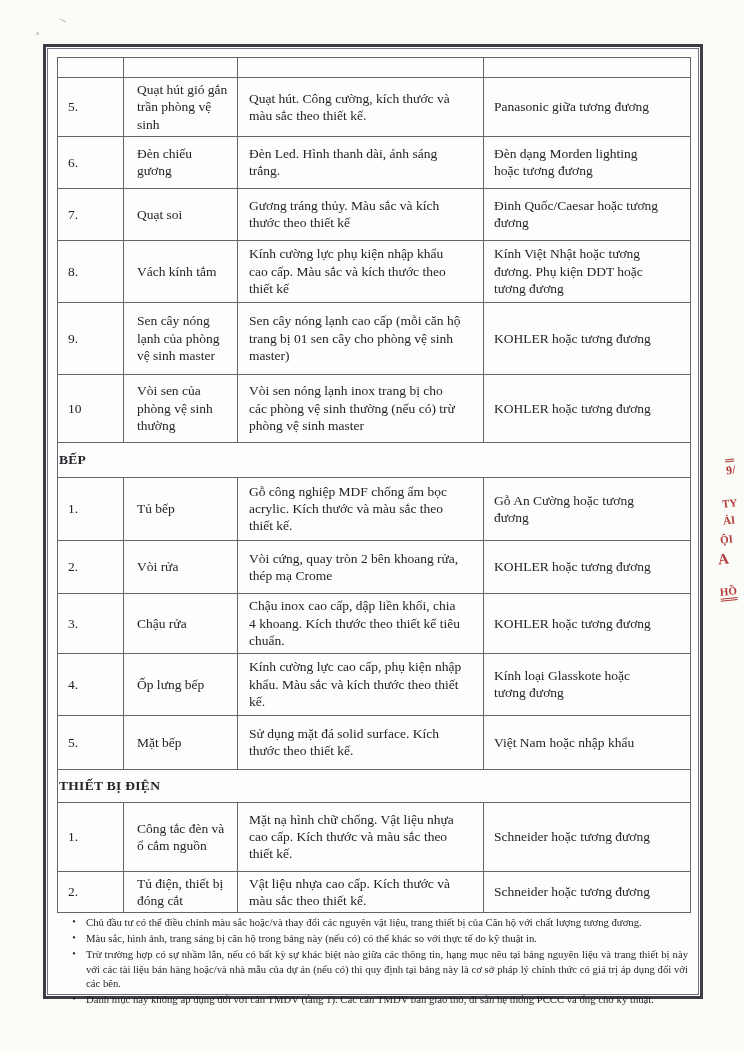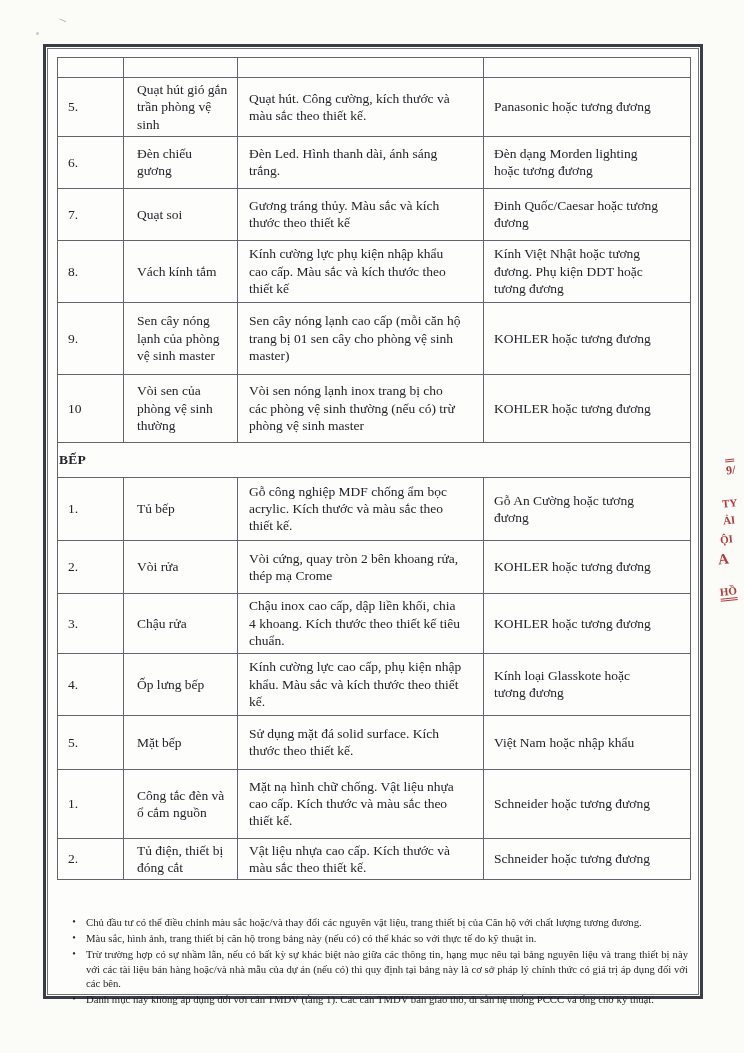--- a/index.html
+++ b/index.html
@@ -80,21 +80,21 @@
             <td class="no"></td>
             <td class="name"></td>
             <td class="desc"></td>
             <td class="brand"></td>
           </tr>
 
           <tr class="h56">
             <td class="no">5.</td>
             <td class="name">Quạt hút gió gắn trần phòng vệ sinh</td>
             <td class="desc">Quạt hút. Công cường, kích thước và màu sắc theo thiết kế.</td>
-            <td class="brand">Panasonic hoặc tương đương</td>
+            <td class="brand">Panasonic giữa tương đương</td>
           </tr>
           <tr class="h52">
             <td class="no">6.</td>
             <td class="name">Đèn chiếu gương</td>
             <td class="desc">Đèn Led. Hình thanh dài, ánh sáng trắng.</td>
             <td class="brand">Đèn dạng Morden lighting hoặc tương đương</td>
           </tr>
           <tr class="h52">
             <td class="no">7.</td>
             <td class="name">Quạt soi</td>
@@ -148,20 +148,23 @@
             <td class="desc">Kính cường lực cao cấp, phụ kiện nhập khẩu. Màu sắc và kích thước theo thiết kế.</td>
             <td class="brand">Kính loại Glasskote hoặc tương đương</td>
           </tr>
           <tr class="h54">
             <td class="no">5.</td>
             <td class="name">Mặt bếp</td>
             <td class="desc">Sử dụng mặt đá solid surface. Kích thước theo thiết kế.</td>
             <td class="brand">Việt Nam hoặc nhập khẩu</td>
           </tr>
 
+          <tr class="h33">
+            <td class="section" colspan="4">THIẾT BỊ ĐIỆN</td>
+          </tr>
 
           <tr class="h69">
             <td class="no">1.</td>
             <td class="name">Công tắc đèn và ổ cắm nguồn</td>
             <td class="desc">Mặt nạ hình chữ chống. Vật liệu nhựa cao cấp. Kích thước và màu sắc theo thiết kế.</td>
             <td class="brand">Schneider hoặc tương đương</td>
           </tr>
           <tr class="h39">
             <td class="no">2.</td>
             <td class="name">Tủ điện, thiết bị đóng cắt</td>
@@ -171,21 +174,21 @@
         </tbody>
       </table>
 
       <div class="notes">
         <div class="note">
           <span class="bullet">•</span>
           <span class="ntext">Chủ đầu tư có thể điều chỉnh màu sắc hoặc/và thay đổi các nguyên vật liệu, trang thiết bị của Căn hộ với chất lượng tương đương.</span>
         </div>
         <div class="note">
           <span class="bullet">•</span>
-          <span class="ntext">Màu sắc, hình ảnh, trang thiết bị căn hộ trong bảng này (nếu có) có thể khác so với thực tế do kỹ thuật in.</span>
+          <span class="ntext">Màu sắc, hình ảnh, trang sáng bị căn hộ trong bảng này (nếu có) có thể khác so với thực tế do kỹ thuật in.</span>
         </div>
         <div class="note">
           <span class="bullet">•</span>
           <span class="ntext">Trừ trường hợp có sự nhầm lẫn, nếu có bất kỳ sự khác biệt nào giữa các thông tin, hạng mục nêu tại bảng nguyên liệu và trang thiết bị này với các tài liệu bán hàng hoặc/và nhà mẫu của dự án (nếu có) thì quy định tại bảng này là cơ sở pháp lý chính thức có giá trị áp dụng đối với các bên.</span>
         </div>
         <div class="note">
           <span class="bullet">•</span>
           <span class="ntext">Danh mục này không áp dụng đối với căn TMDV (tầng 1). Các căn TMDV bàn giao thô, đi sẵn hệ thống PCCC và ống chờ kỹ thuật.</span>
         </div>
       </div>

